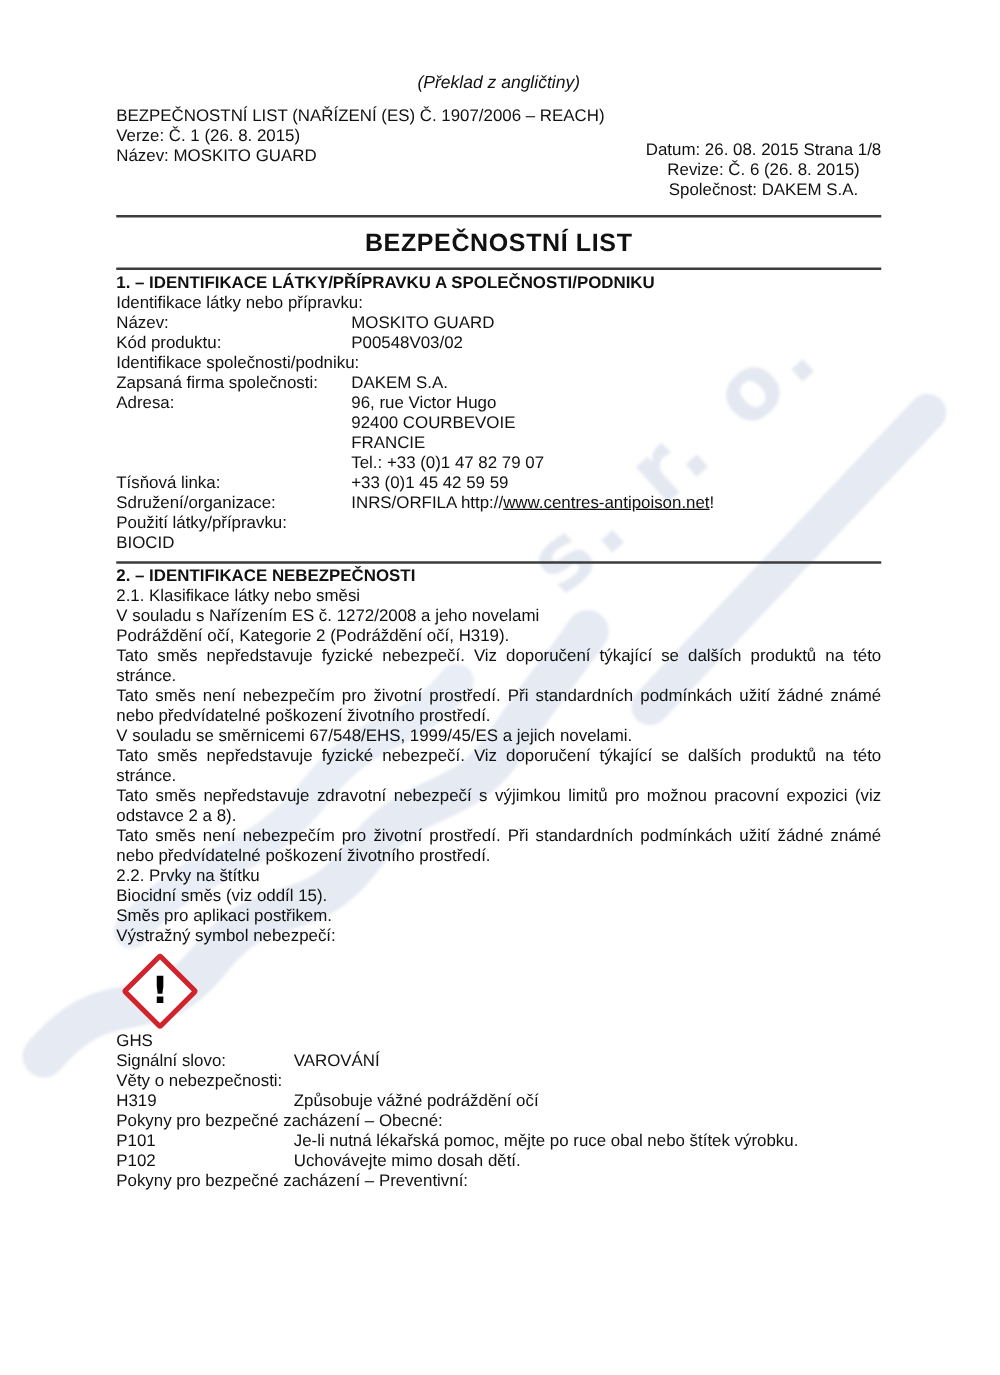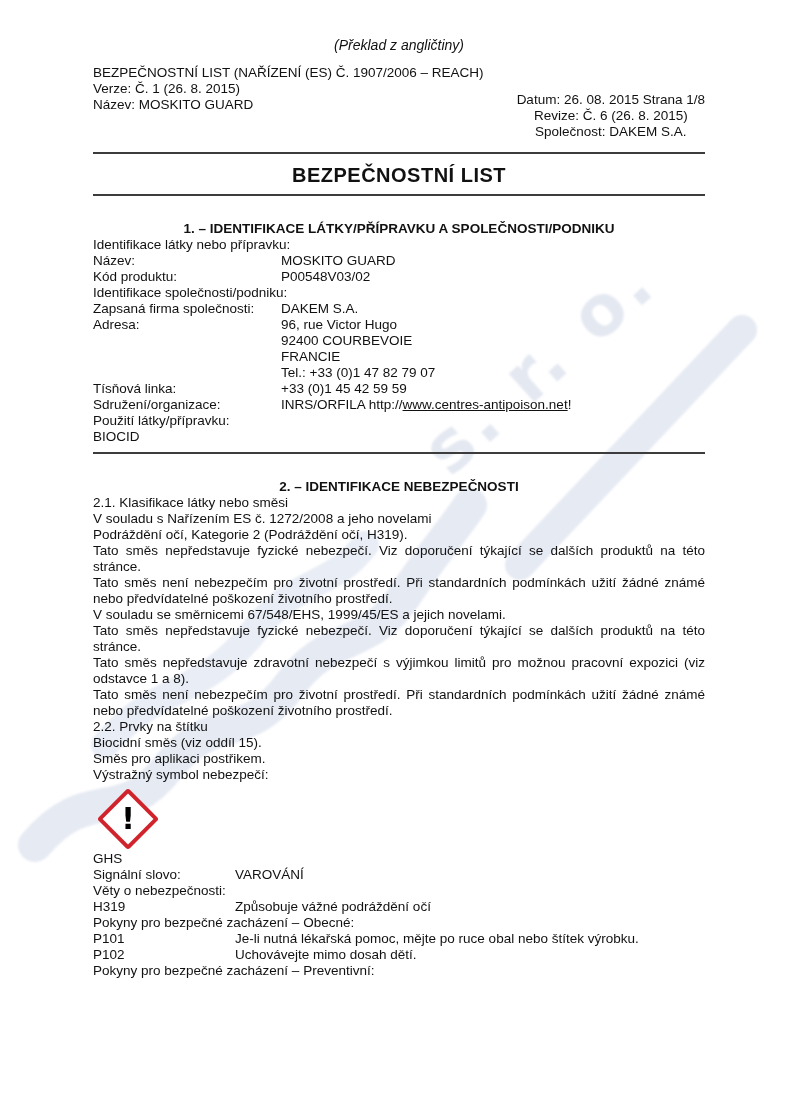--- a/index.html
+++ b/index.html
@@ -3,28 +3,28 @@
 <meta charset="utf-8">
 <style>
   html,body { margin:0; padding:0; background:#fff; }
   .page {
     position:relative; width:800px; height:1100px; background:#ffffff;
     font-family:"Liberation Sans", sans-serif; color:#111; overflow:hidden;
   }
   .wm-layer { position:absolute; left:0; top:0; width:800px; height:1100px; z-index:0; filter:blur(1.3px); pointer-events:none; }
   .content { position:absolute; left:93px; top:0; width:612px; z-index:1; }
   .line, .row, p { margin:0; font-size:13.5px; line-height:16px; }
-  .trans-note { padding-top:36px; text-align:center; font-style:italic; font-size:14px; line-height:18px; }
+  .trans-note { padding-top:56px; text-align:center; font-style:italic; font-size:14px; line-height:18px; }
   .header { margin-top:11px; display:flex; justify-content:space-between; }
   .header .hcol-r { text-align:center;margin-top:27px; }
   .rule { border:0; border-top:2px solid #3c3c3c; margin:0; }
   .rule1 { margin-top:12px; }
   .doc-title { margin-top:9px; text-align:center; font-size:20px; font-weight:bold; line-height:24px; letter-spacing:0.5px; }
   .rule2 { margin-top:7px; }
-  .sec-heading { margin-top:25px; font-weight:bold;text-align:center; }
+  .sec-heading { margin-top:2px; font-weight:bold; }
   .b { font-weight:normal; }
   .j { text-align:justify; }
   .row { display:flex; }
   .lbl1 { flex:0 0 188px; }
   .lbl2 { flex:0 0 142px; }
   .val { flex:1 1 auto; }
   .ulink { text-decoration:underline; }
   .rule3 { margin-top:7px; }
   .ghs-diamond {
     width:36px; height:36px; border:4px solid #d0232b; border-radius:3px;
@@ -125,21 +125,21 @@
 
     <div>
       <p class="sec-heading">2. – IDENTIFIKACE NEBEZPEČNOSTI</p>
       <p class="b">2.1. Klasifikace látky nebo směsi</p>
       <p class="b">V souladu s Nařízením ES č. 1272/2008 a jeho novelami</p>
       <p>Podráždění očí, Kategorie 2 (Podráždění očí, H319).</p>
       <p class="j">Tato směs nepředstavuje fyzické nebezpečí. Viz doporučení týkající se dalších produktů na této stránce.</p>
       <p class="j">Tato směs není nebezpečím pro životní prostředí. Při standardních podmínkách užití žádné známé nebo předvídatelné poškození životního prostředí.</p>
       <p class="b">V souladu se směrnicemi 67/548/EHS, 1999/45/ES a jejich novelami.</p>
       <p class="j">Tato směs nepředstavuje fyzické nebezpečí. Viz doporučení týkající se dalších produktů na této stránce.</p>
-      <p class="j">Tato směs nepředstavuje zdravotní nebezpečí s výjimkou limitů pro možnou pracovní expozici (viz odstavce 1 a 8).</p>
+      <p class="j">Tato směs nepředstavuje zdravotní nebezpečí s výjimkou limitů pro možnou pracovní expozici (viz odstavce 2 a 8).</p>
       <p class="j">Tato směs není nebezpečím pro životní prostředí. Při standardních podmínkách užití žádné známé nebo předvídatelné poškození životního prostředí.</p>
       <p class="b">2.2. Prvky na štítku</p>
       <p>Biocidní směs (viz oddíl 15).</p>
       <p>Směs pro aplikaci postřikem.</p>
       <p>Výstražný symbol nebezpečí:</p>
 
       <div class="ghs-diamond">
         <span class="mark">!</span>
       </div>
 

